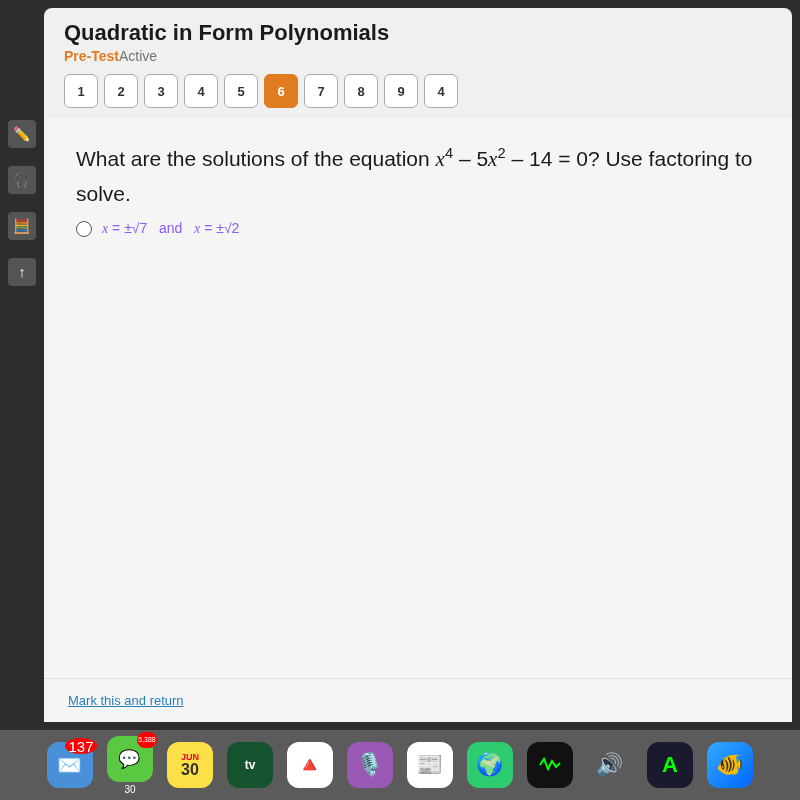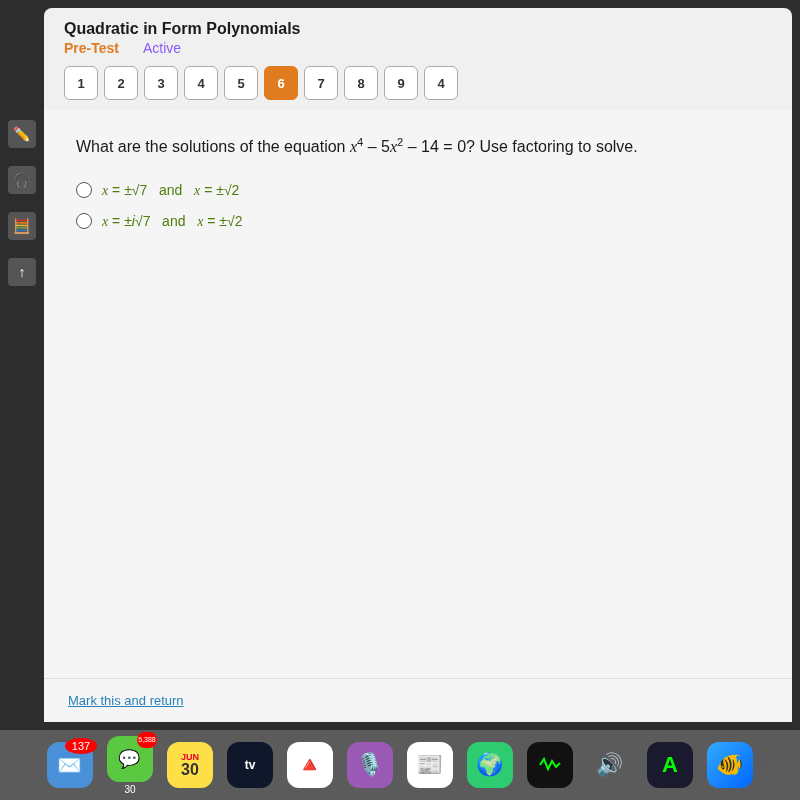--- a/index.html
+++ b/index.html
@@ -22,41 +22,41 @@
 
     
     .header-bg {
       background: #f0f0f0;
       padding: 12px 20px 0 20px;
       border-radius: 8px 8px 0 0;
       margin: 8px 8px 0 8px;
     }
 
     .page-title {
-      font-size: 16px;
+      font-size: 22px;
       font-weight: 700;
       color: #1a1a1a;
       margin-bottom: 2px;
     }
 
     .subtitle-row {
       display: flex;
       align-items: center;
-      gap: 24px;
+      gap: 0;
       margin-bottom: 10px;
     }
 
     .pre-test-label {
       color: #e07b20;
       font-weight: 700;
       font-size: 14px;
     }
 
     .active-label {
-      color: #8b5cf6;
+      color: #737373;
       font-size: 14px;
       font-weight: 500;
     }
 
     
     .question-numbers {
       display: flex;
       align-items: center;
       gap: 6px;
       padding-bottom: 10px;
@@ -87,23 +87,23 @@
     .main-content {
       background: #f5f5f5;
       margin: 0 8px;
       padding: 24px 32px;
       flex: 1;
       display: flex;
       flex-direction: column;
     }
 
     .question-text {
-      font-size: 16px;
+      font-size: 21px;
       color: #1a1a1a;
-      margin-bottom: 22px;
+      margin-bottom: 10px;
       line-height: 1.6;
     }
 
     .options-list {
       display: flex;
       flex-direction: column;
       gap: 14px;
     }
 
     .option-row {
@@ -117,21 +117,21 @@
       height: 16px;
       border-radius: 50%;
       border: 1.5px solid #555;
       background: #fff;
       flex-shrink: 0;
       cursor: pointer;
     }
 
     .option-text {
       font-size: 14px;
-      color: #4d7c0f;
+      color: #8b5cf6;
       text-align: center;
     }
 
     
     sup { font-size: 0.7em; }
 
     .math {
       font-family: 'Times New Roman', serif;
       font-style: italic;
     }
@@ -228,21 +228,21 @@
       position: relative;
     }
 
     .dock-badge {
       position: absolute;
       top: -4px;
       right: -4px;
       background: red;
       color: #fff;
       border-radius: 50%;
-      font-size: 11px;
+      font-size: 15px;
       width: 32px;
       height: 16px;
       display: flex;
       align-items: center;
       justify-content: center;
     }
 
     .dock-label {
       font-size: 10px;
       color: #fff;
@@ -306,26 +306,20 @@
       <div class="options-list">
 
         <div class="option-row">
           <div class="radio-circle"></div>
           <span class="option-text">
             <span class="math">x</span> = ±√7 &nbsp; and &nbsp; <span class="math">x</span> = ±√2
           </span>
         </div>
 
 
-        <div class="option-row">
-          <div class="radio-circle"></div>
-          <span class="option-text">
-            <span class="math">x</span> = ±<em>i</em>√7 &nbsp; and &nbsp; <span class="math">x</span> = ±√2
-          </span>
-        </div>
 
       </div>
     </div>
 
     <div class="bottom-bar" style="margin-left:44px;">
       <a class="mark-link">Mark this and return</a>
     </div>
   </div>
 
   <div class="dock">
@@ -340,21 +334,21 @@
       </div>
       <div class="dock-label">30</div>
     </div>
     <div class="dock-item">
       <div class="dock-icon" style="background:#fde047; color:#e03; font-size:12px; flex-direction:column; gap:0;">
         <span style="font-size:9px; color:#e03; font-weight:700;">JUN</span>
         <span style="font-size:16px; color:#333; font-weight:700; line-height:1;">30</span>
       </div>
     </div>
     <div class="dock-item">
-      <div class="dock-icon" style="background:#0f172a; color:#fff;">
+      <div class="dock-icon" style="background:#14532d; color:#fff;">
         <span style="font-size:12px; font-weight:700;">tv</span>
       </div>
     </div>
     <div class="dock-item">
       <div class="dock-icon" style="background:#fff;">🔺</div>
     </div>
     <div class="dock-item">
       <div class="dock-icon" style="background:#9b59b6;">🎙️</div>
     </div>
     <div class="dock-item">

